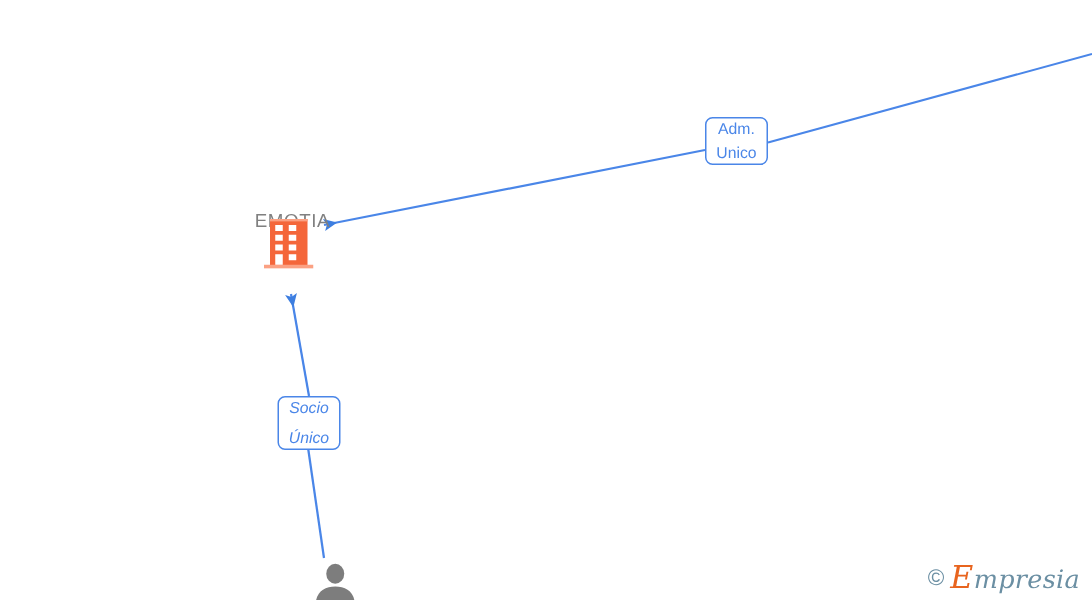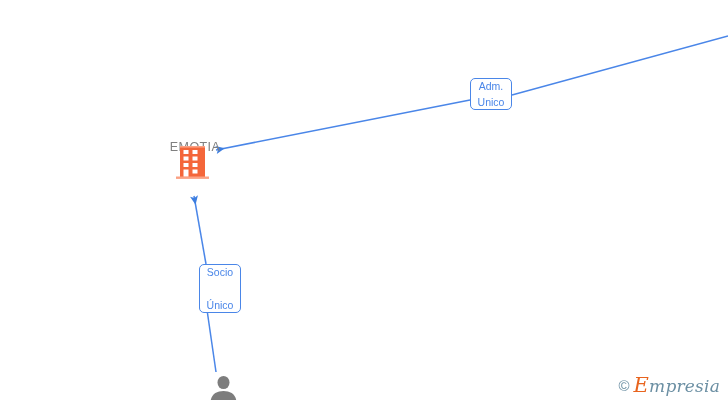--- a/index.html
+++ b/index.html
@@ -54,24 +54,25 @@
     box-sizing: border-box;
     white-space: pre;
   }
   #rel-adm {
     left: 470px;
     top: 78px;
     width: 42px;
     height: 32px;
   }
   #rel-socio {
-    left: 199px;
+    left: 185px;
     top: 264px;
     width: 42px;
-    height: 49px;
+    height: 36px;
+    font-style: italic;
   }
   #company-icon {
     position: absolute;
     left: 176px;
     top: 145px;
     width: 33px;
     height: 35px;
   }
   #person-icon {
     position: absolute;

